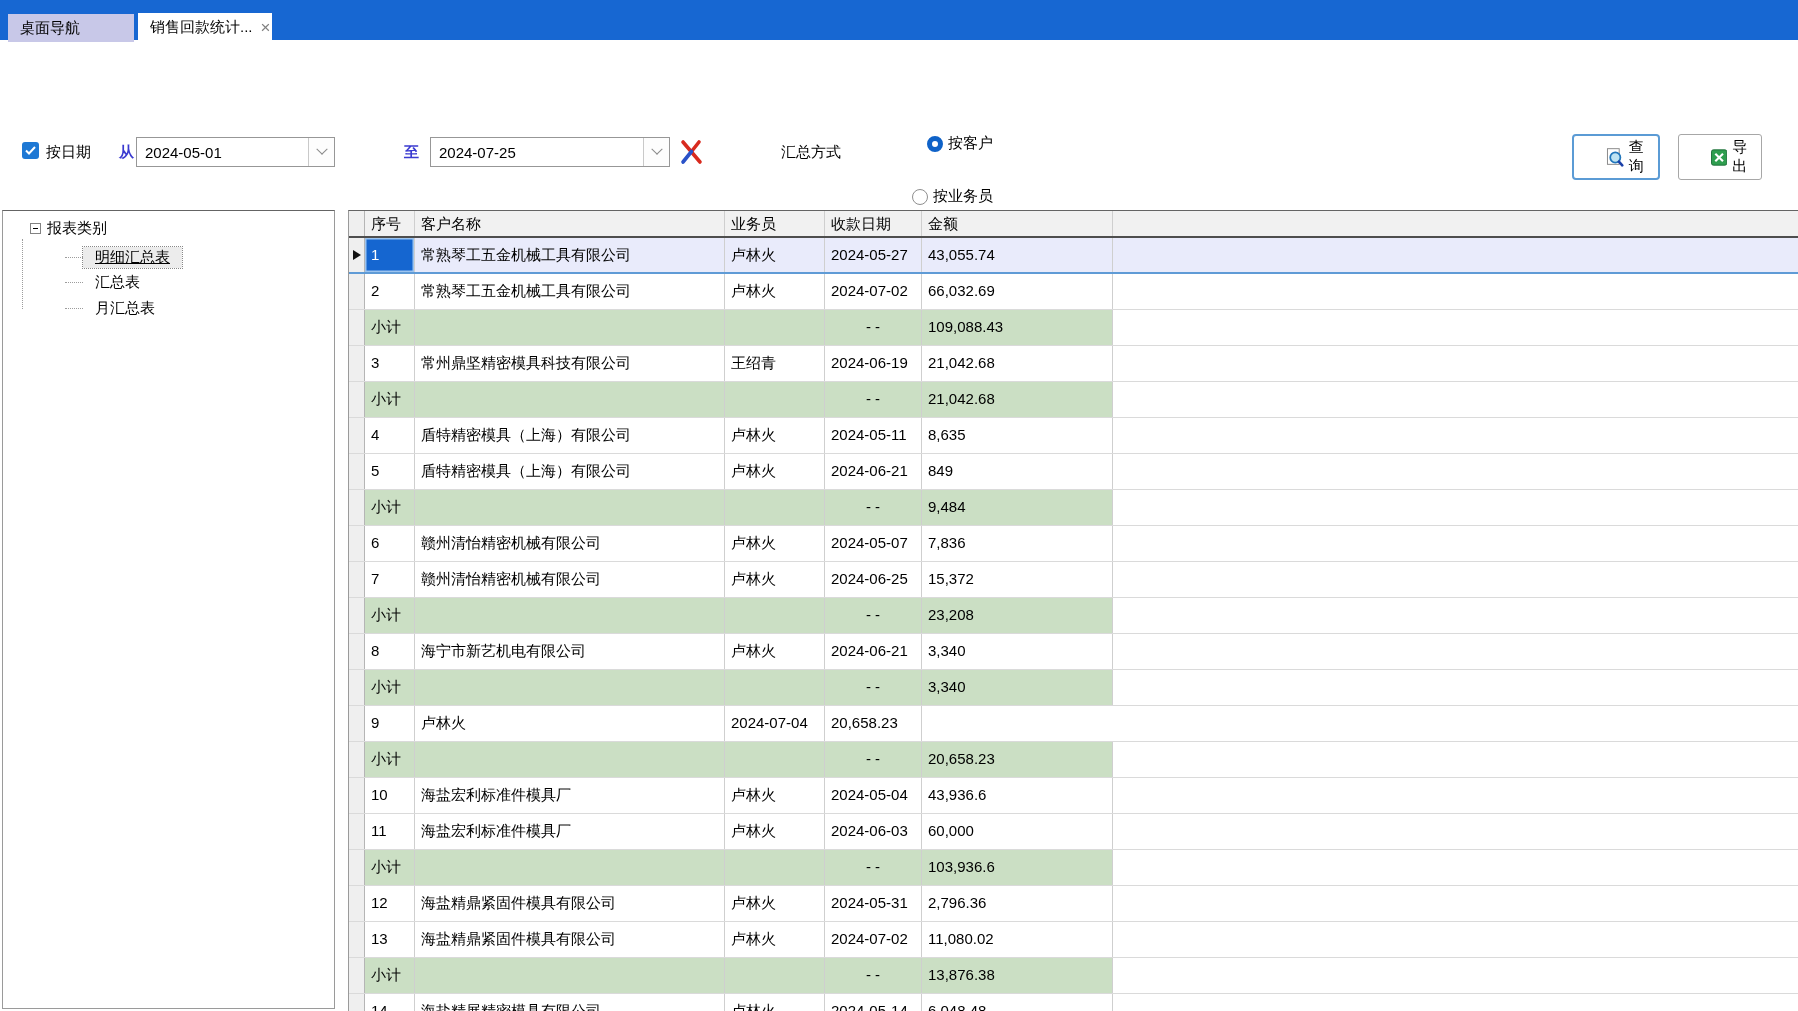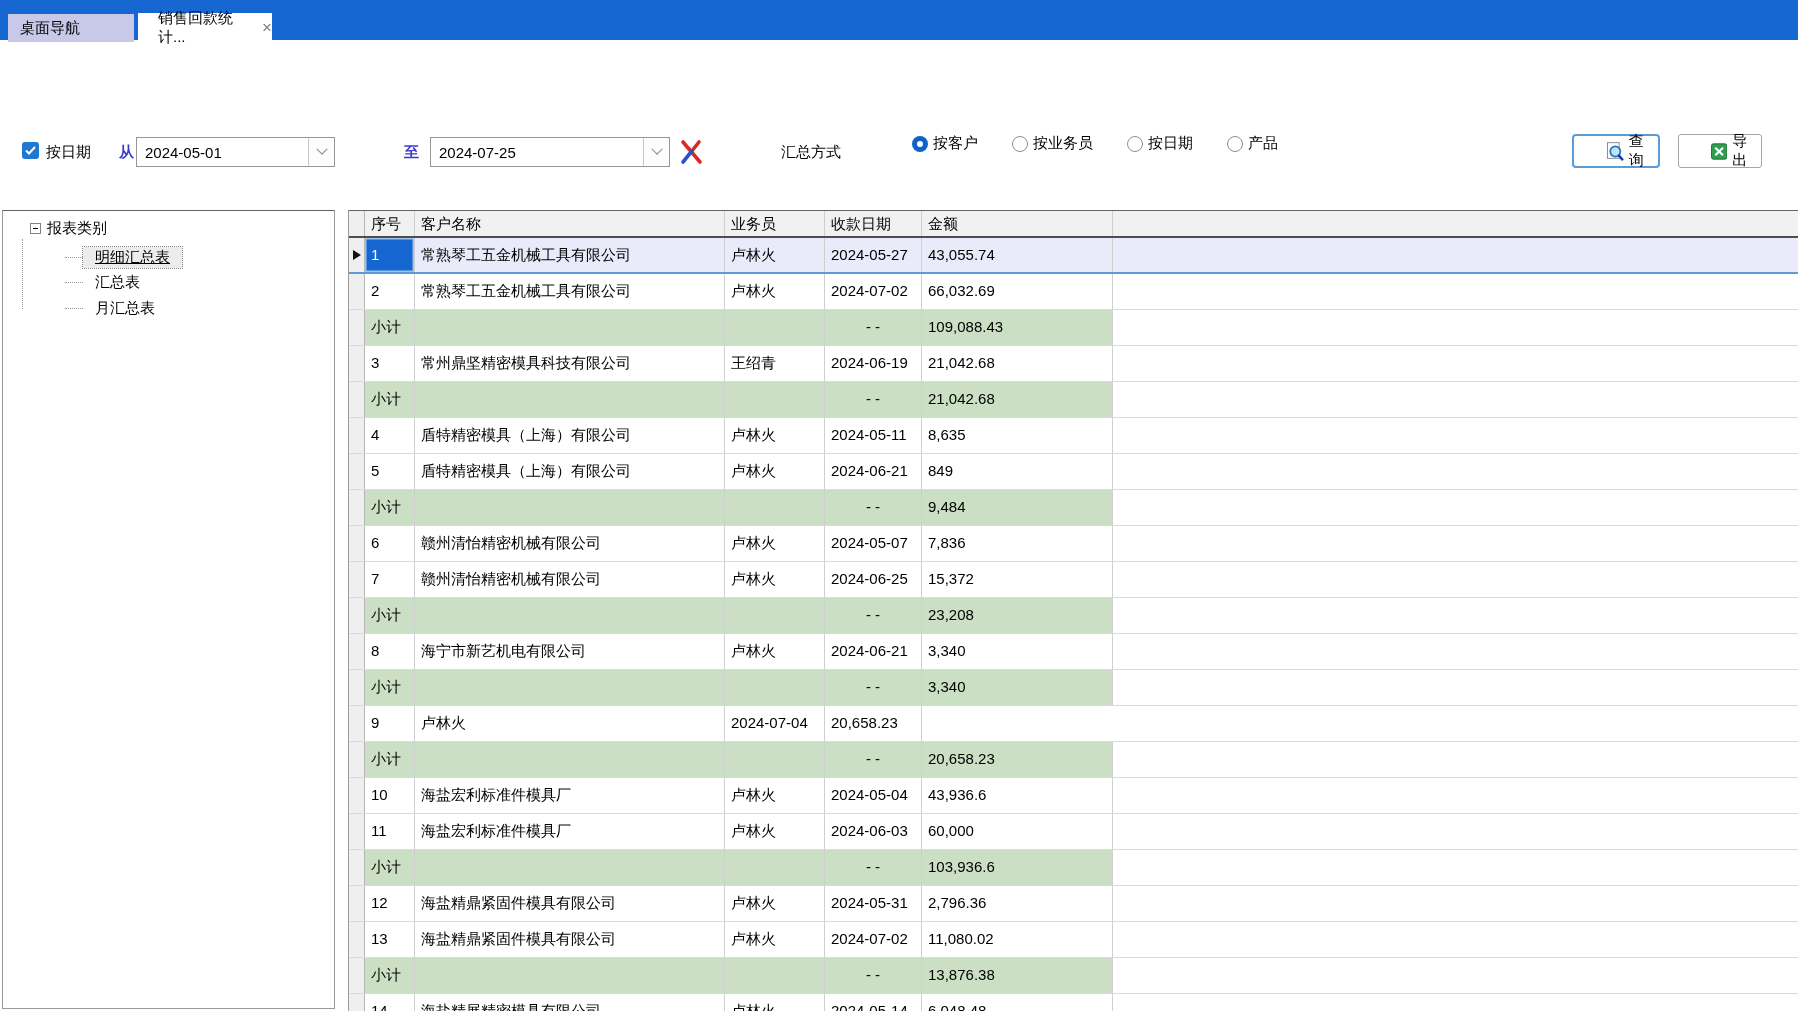--- a/index.html
+++ b/index.html
@@ -4,41 +4,41 @@
 <style>
   * { margin:0; padding:0; box-sizing:border-box; }
   html,body { width:1798px; height:1011px; background:#ffffff; overflow:hidden;
               font-family:"Liberation Sans","DejaVu Sans",sans-serif; font-size:15px; color:#000; }
   .abs { position:absolute; }
 
   
   .topbar { position:absolute; left:0; top:2; width:1798px; height:40px; background:#1767d2; }
   .tab { position:absolute; display:flex; align-items:center; }
   .tab-inactive { left:8px; top:14px; width:126px; height:28px; background:#c8c8e8; padding-left:12px;align-items:center; }
-  .tab-active { left:138px; top:13px; width:134px; height:29px; background:#ffffff; padding-left:20px; gap:8px; }
+  .tab-active { left:138px; top:13px; width:134px; height:29px; background:#ffffff; padding-left:12px; gap:8px; }
   .tab-close { color:#808080; font-size:17px; line-height:1; cursor:default; }
 
   
   .filter-row { position:absolute; left:0; top:134px; width:1798px; height:36px; }
   .chk { position:absolute; left:22px; top:8px; width:17px; height:17px; background:#1e78d4;
          border-radius:3px; display:flex; align-items:center; justify-content:center; }
   .lbl { position:absolute; top:0; height:36px; line-height:36px; }
   .blue-lbl { color:#3a3ad0; font-weight:bold; }
   .combo { position:absolute; top:3px; height:30px; background:#fff; border:1px solid #979797;
            display:flex; align-items:center; }
   .combo .val { flex:1; padding-left:8px; }
   .combo .dd { width:26px; height:28px; border-left:1px solid #c9c9c9; background:#fdfdfd;
                display:flex; align-items:center; justify-content:center; }
   .chev { width:8px; height:8px; border-right:1.6px solid #8a8a8a; border-bottom:1.6px solid #8a8a8a;
           transform:rotate(45deg) translate(-2px,-2px); }
-  .radio-group { position:absolute; left:912px; top:0; height:36px; display:flex; align-items:flex-start; gap:34px; }
+  .radio-group { position:absolute; left:912px; top:0; height:36px; display:flex; align-items:flex-end; gap:34px;flex-direction:column; }
   .radio-item { display:flex; align-items:center; gap:5px; }
   .rdot { width:16px; height:16px; border-radius:50%; background:#fff; border:1px solid #8f8f8f; }
   .rdot.sel { border:5px solid #0f62c8; }
-  .btn { position:absolute; top:0; height:34px; background:#fff; display:flex; align-items:center;
+  .btn { position:absolute; top:0; height:46px; background:#fff; display:flex; align-items:center;
          justify-content:center; gap:5px;padding-left:32px; }
   .btn-query { left:1572px; width:88px; border:2px solid #5b9bd5; border-radius:4px; }
   .btn-export { left:1678px; width:84px; border:1px solid #a7a7a7; border-radius:3px; }
 
   
   .sidebar { position:absolute; left:2px; top:210px; width:333px; height:799px; background:#fff;
              border:1px solid #9a9a9a; border-top:1px solid #646464; }
   .tree-root-row { position:absolute; left:12px; top:8px; display:flex; align-items:center; gap:6px;padding-left:15px; }
   .expand-box { width:11px; height:11px; border:1px solid #828282; background:#fff; position:relative; }
   .expand-box .minus { position:absolute; left:2px; top:4px; width:5px; height:1px; background:#000; }

